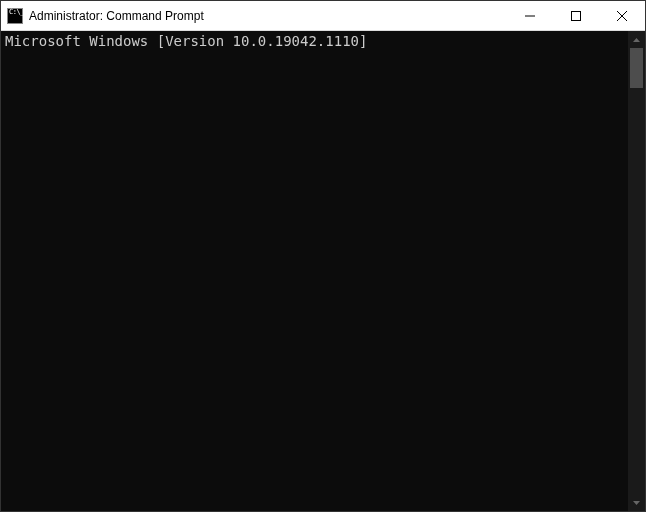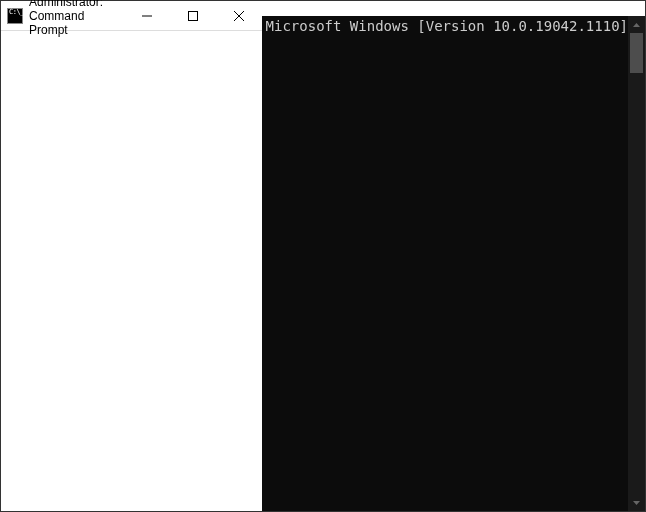--- a/index.html
+++ b/index.html
@@ -12,21 +12,21 @@
       height: 512px;
       font-family: "Segoe UI", Tahoma, sans-serif;
       background: #fff;
       overflow: hidden;
     }
     .window {
       width: 646px;
       height: 512px;
       border: 1px solid #333;
       display: flex;
-      flex-direction: row;
+      flex-direction: column;
       background: #fff;
     }
     .titlebar {
       height: 30px;
       background: #fff;
       display: flex;
       align-items: center;
       padding-left: 6px;
       border-bottom: 1px solid #ddd;
       user-select: none;
@@ -69,21 +69,20 @@
     }
     .tb-btn svg {
       width: 10px;
       height: 10px;
     }
     .client-area {
       flex: 1;
       display: flex;
       background: #f9a8d4;
       position: relative;
-      margin-top: 15px;
     }
     .terminal {
       flex: 1;
       background: #0c0c0c;
       color: #cccccc;
       font-family: Consolas, "Lucida Console", monospace;
       font-size: 14px;
       line-height: 17px;
       padding: 2px 0 0 4px;
       white-space: pre;

